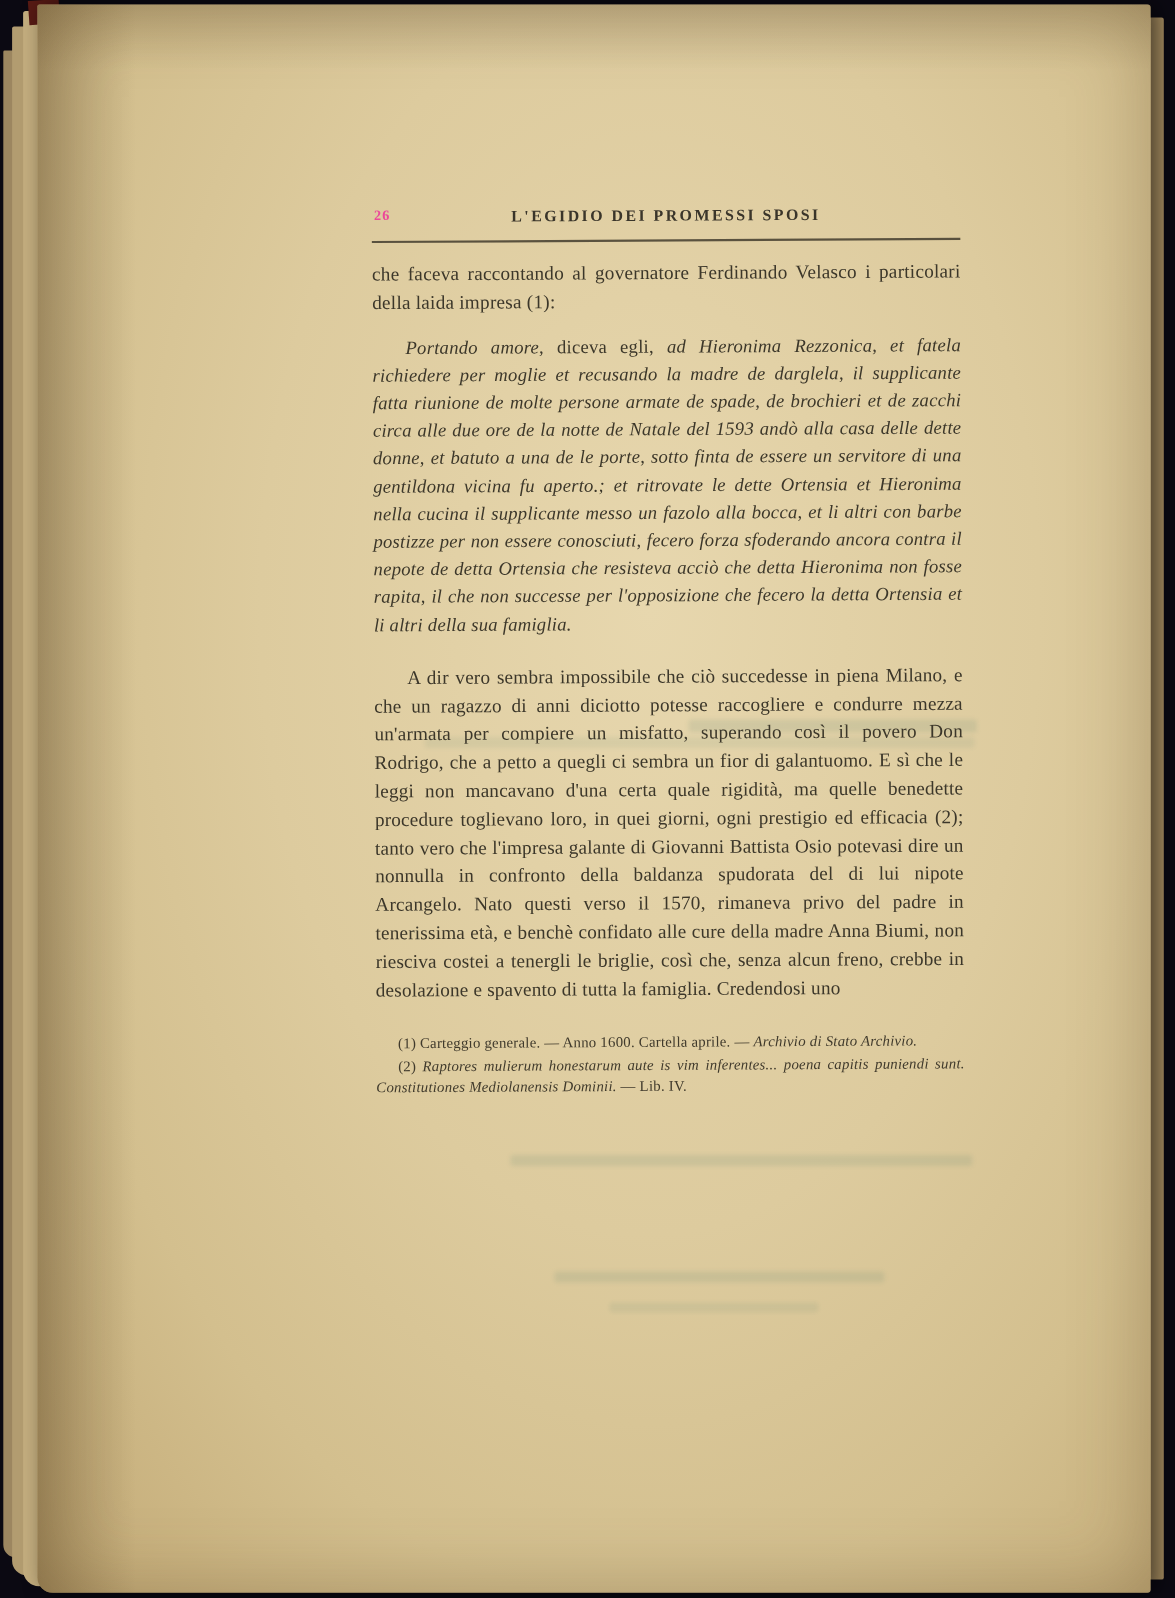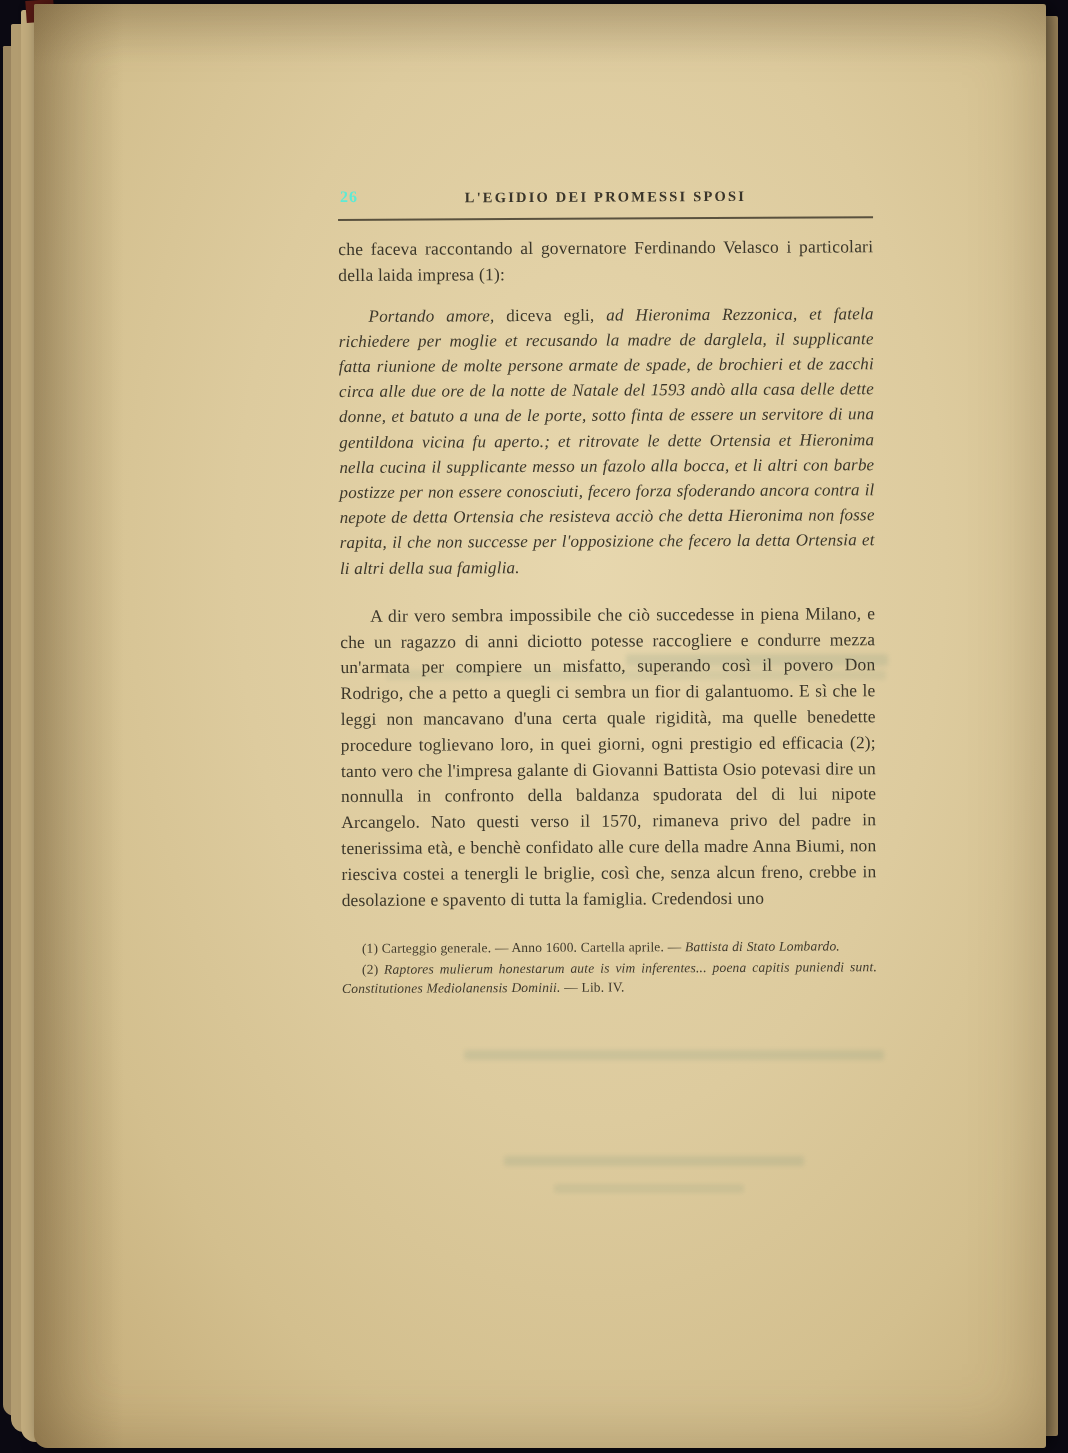--- a/index.html
+++ b/index.html
@@ -45,21 +45,21 @@
   
   .content {
     position:absolute; left:340px; top:186px; width:535px;
     color:#3c372a;
     transform:rotate(-0.3deg);
     transform-origin:left center;
   }
   .header { position:relative; height:26px; }
   .pagenum {
     position:absolute; left:2px; top:2px;
-    font-size:16px; letter-spacing:1px; font-weight:700; color:#5eead4;
+    font-size:13px; letter-spacing:1px; font-weight:700; color:#ec4899;
   }
   .runtitle {
     display:block; text-align:center; padding-top:4px;
     font-size:14.5px; font-weight:700; letter-spacing:2.2px; color:#3a352a;
   }
   .rule { margin-top:7px; border-bottom:2px solid rgba(60,54,40,.82); }
   p { text-align:justify; }
   .intro {
     margin-top:16px;
     font-size:17.5px; line-height:25.8px; letter-spacing:.2px;
@@ -106,17 +106,17 @@
     </div>
     <div class="rule"></div>
 
     <p class="intro">che faceva raccontando al governatore Ferdinando Velasco i particolari della laida impresa (1):</p>
 
     <p class="quote"><span class="it">Portando amore,</span><span class="rm"> diceva egli, </span><span class="it">ad Hieronima Rezzonica, et fatela richiedere per moglie et recusando la madre de darglela, il supplicante fatta riunione de molte persone armate de spade, de brochieri et de zacchi circa alle due ore de la notte de Natale del 1593 andò alla casa delle dette donne, et batuto a una de le porte, sotto finta de essere un servitore di una gentildona vicina fu aperto.; et ritrovate le dette Ortensia et Hieronima nella cucina il supplicante messo un fazolo alla bocca, et li altri con barbe postizze per non essere conosciuti, fecero forza sfoderando ancora contra il nepote de detta Ortensia che resisteva acciò che detta Hieronima non fosse rapita, il che non successe per l'opposizione che fecero la detta Ortensia et li altri della sua famiglia.</span></p>
 
     <p class="para">A dir vero sembra impossibile che ciò succedesse in piena Milano, e che un ragazzo di anni diciotto potesse raccogliere e condurre mezza un'armata per compiere un misfatto, superando così il povero Don Rodrigo, che a petto a quegli ci sembra un fior di galantuomo. E sì che le leggi non mancavano d'una certa quale rigidità, ma quelle benedette procedure toglievano loro, in quei giorni, ogni prestigio ed efficacia (2); tanto vero che l'impresa galante di Giovanni Battista Osio potevasi dire un nonnulla in confronto della baldanza spudorata del di lui nipote Arcangelo. Nato questi verso il 1570, rimaneva privo del padre in tenerissima età, e benchè confidato alle cure della madre Anna Biumi, non riesciva costei a tenergli le briglie, così che, senza alcun freno, crebbe in desolazione e spavento di tutta la famiglia. Credendosi uno</p>
 
     <div class="footnotes">
-      <p class="fn"><span>(1)</span><span> Carteggio generale. — Anno 1600. Cartella aprile. — </span><span class="it">Battista di Stato Lombardo.</span></p>
+      <p class="fn"><span>(1)</span><span> Carteggio generale. — Anno 1600. Cartella aprile. — </span><span class="it">Archivio di Stato Archivio.</span></p>
       <p class="fn"><span>(2)</span><span class="it"> Raptores mulierum honestarum aute is vim inferentes... poena capitis puniendi sunt. Constitutiones Mediolanensis Dominii.</span><span> — Lib. IV.</span></p>
     </div>
   </div>
 </div>
 
 </body></html>

